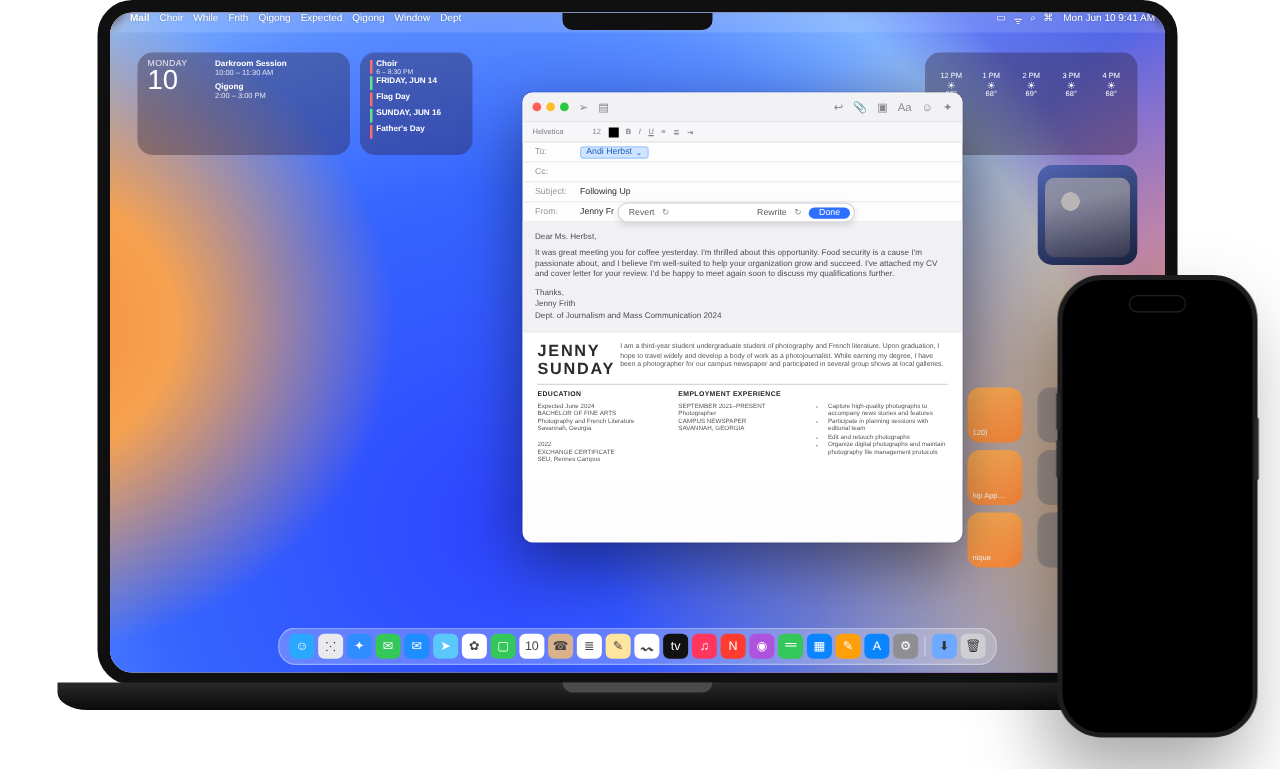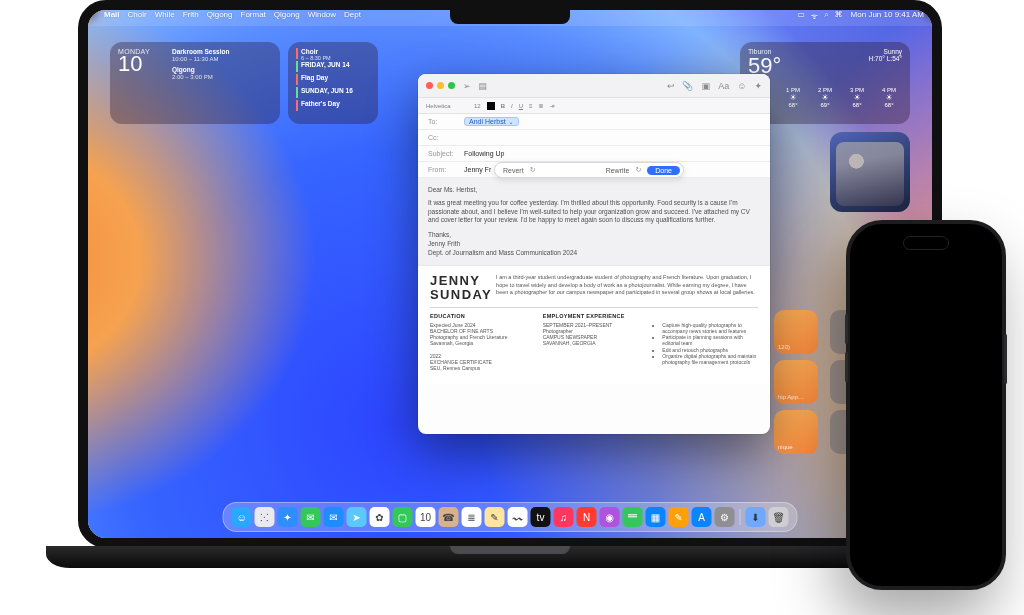--- a/index.html
+++ b/index.html
@@ -223,21 +223,21 @@
 
 <div class="macbook">
   <div class="screen-bezel">
     <div class="notch"></div>
 
     <div class="desktop">
 
       <div class="menubar">
         <span class="apple"></span>
         <span class="app">Mail</span>
-        <span id="menubar-items"><span class="m-item">Choir</span><span class="m-item">While</span><span class="m-item">Frith</span><span class="m-item">Qigong</span><span class="m-item">Format</span><span class="m-item">Qigong</span><span class="m-item">Window</span><span class="m-item">Dept</span></span>
+        <span id="menubar-items"><span class="m-item">Choir</span><span class="m-item">While</span><span class="m-item">Frith</span><span class="m-item">Qigong</span><span class="m-item">Expected</span><span class="m-item">Qigong</span><span class="m-item">Window</span><span class="m-item">Dept</span></span>
         <span class="spacer"></span>
         <span class="status">▭</span>
         <span class="status">ᯤ</span>
         <span class="status">⌕</span>
         <span class="status">⌘</span>
         <span class="clock">Mon Jun 10  9:41 AM</span>
       </div>
 
       <div class="widget calendar">
         <div class="cal-left">
@@ -269,30 +269,20 @@
           </div>
           <div class="tag g">
             <div class="t">SUNDAY, JUN 16</div>
           </div>
           <div class="tag">
             <div class="t">Father's Day</div>
           </div>
         </div>
 
       <div class="widget weather">
-        <div class="weather-top">
-          <div>
-            <div class="loc">Tiburon</div>
-            <div class="temp">59°</div>
-          </div>
-          <div class="cond">
-            <div>Sunny</div>
-            <div>H:70° L:54°</div>
-          </div>
-        </div>
         <div class="forecast" id="forecast">
             <div class="h">
               <div>12 PM</div>
               <div class="ico">☀︎</div>
               <div>66°</div>
             </div>
             <div class="h">
               <div>1 PM</div>
               <div class="ico">☀︎</div>
               <div>68°</div>

